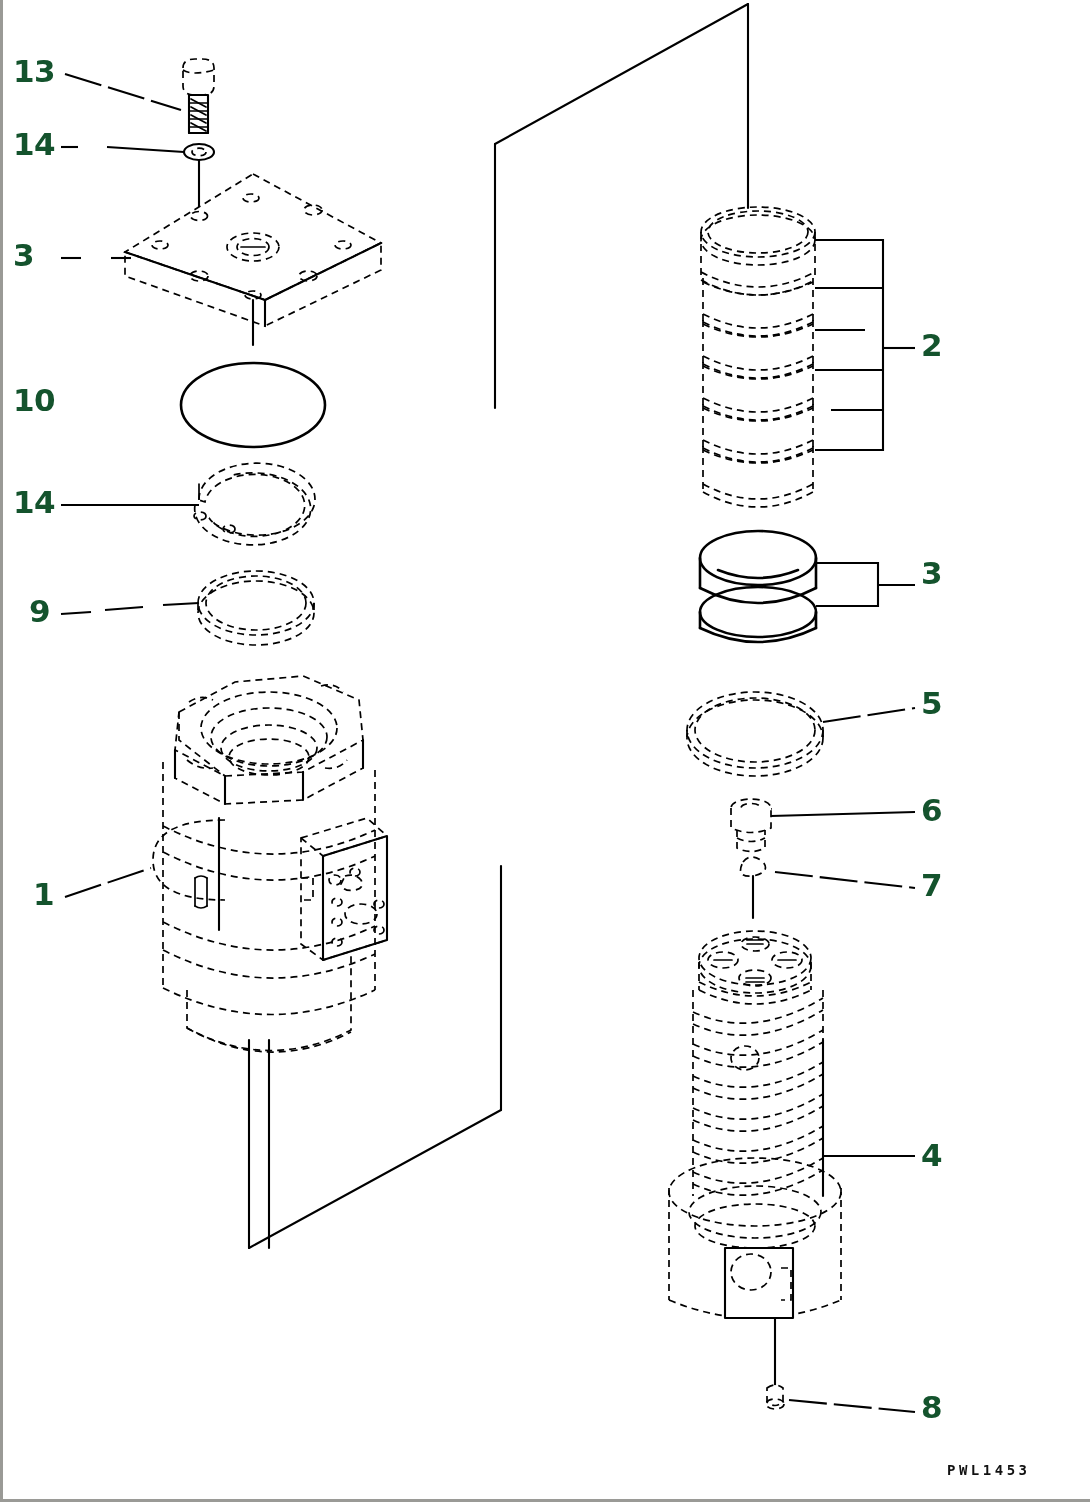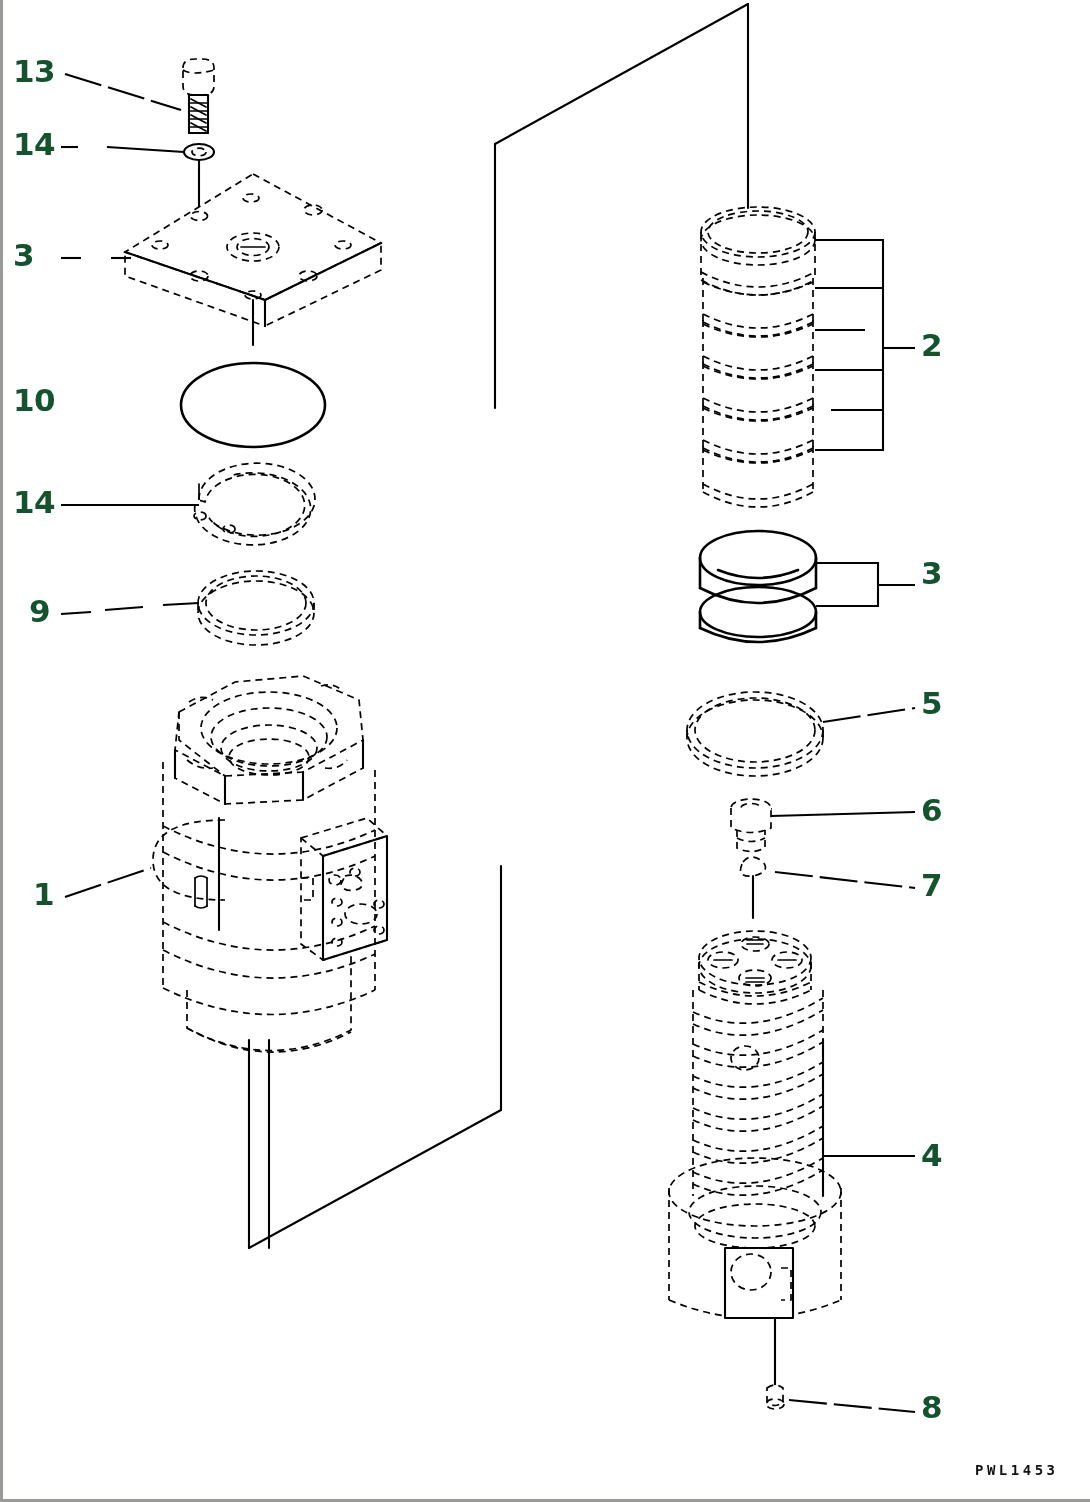--- a/index.html
+++ b/index.html
@@ -41,21 +41,20 @@
   .drawing-code {
     position: absolute;
     left: 944px;
     top: 1462px;
     color: #111111;
     font-family: "DejaVu Sans Mono", monospace;
     font-weight: bold;
     font-size: 14px;
     letter-spacing: 3.5px;
     white-space: nowrap;
-    margin-left: 28px;
   }
 </style>
 </head>
 <body>
 
 <div id="page">
 
   <svg id="art" viewBox="0 0 1090 1502" xmlns="http://www.w3.org/2000/svg">
     <defs>
       <style>

